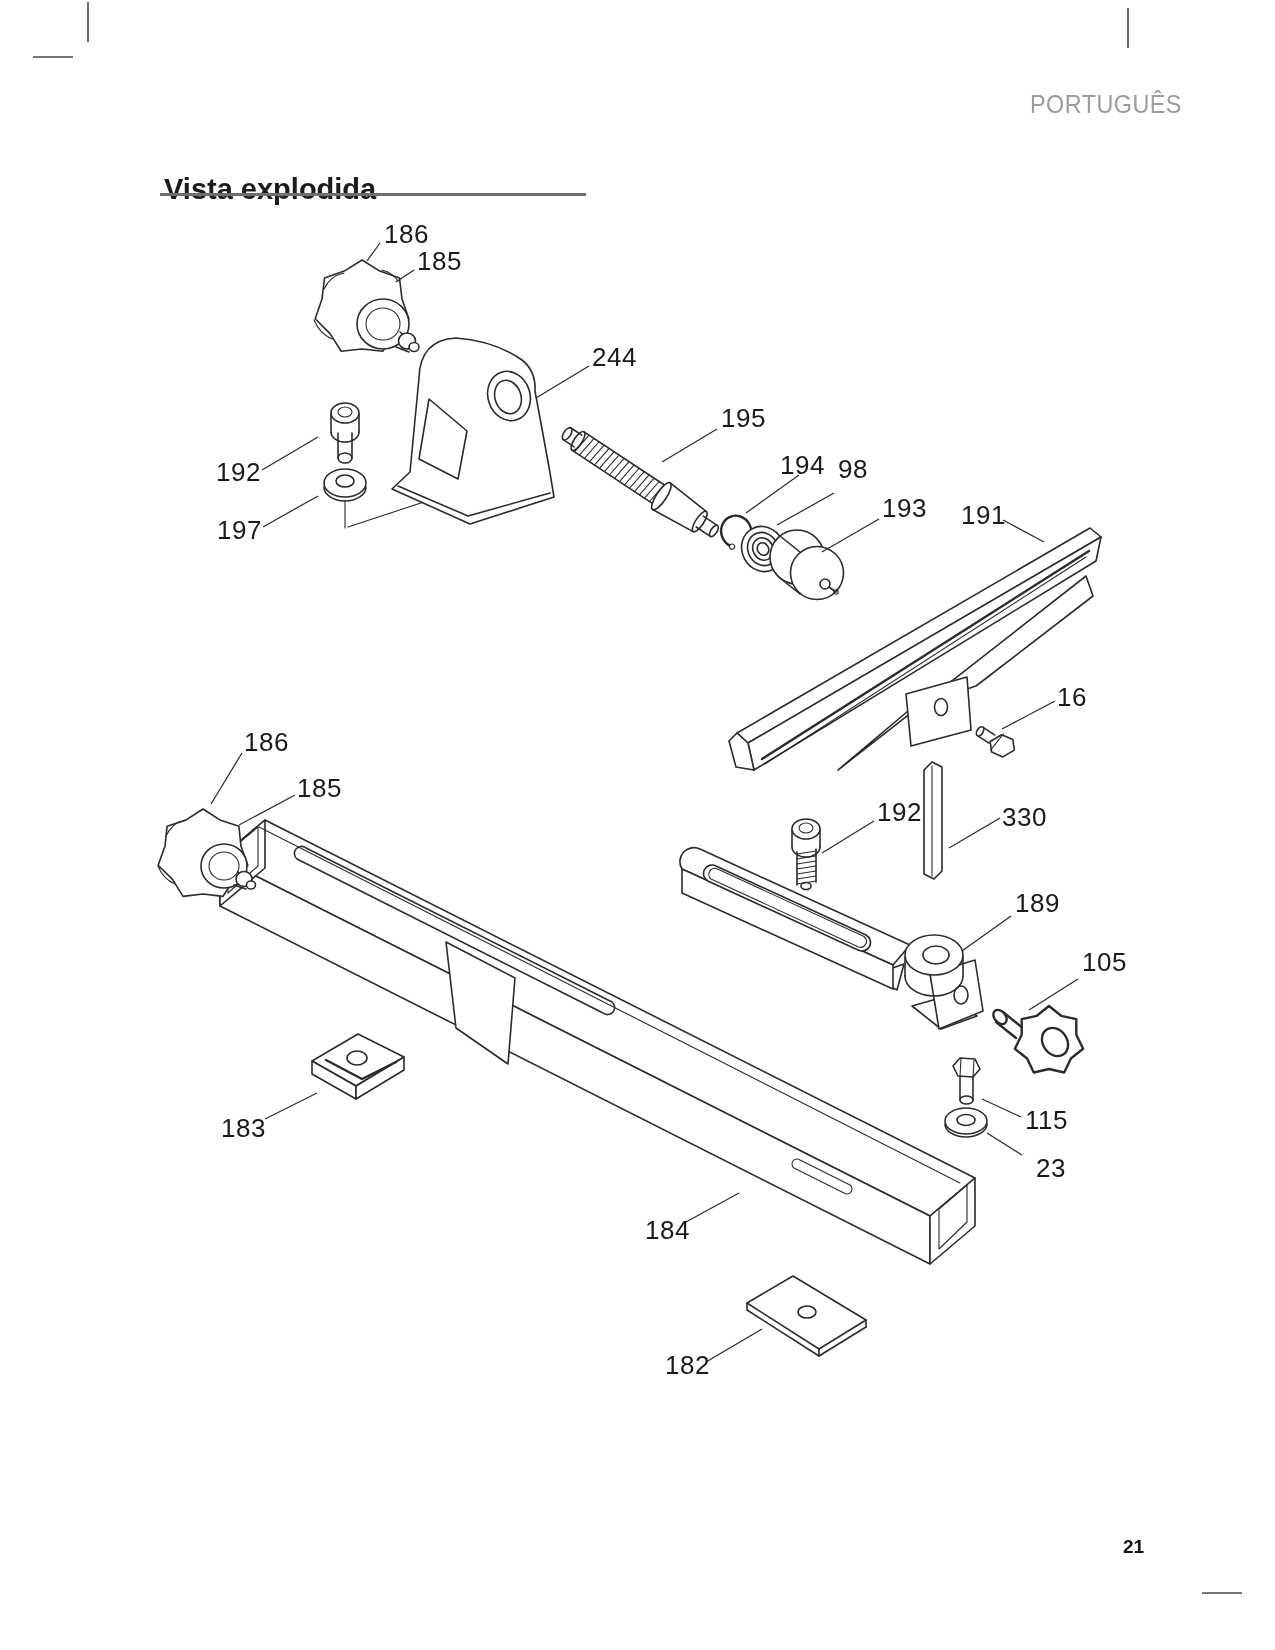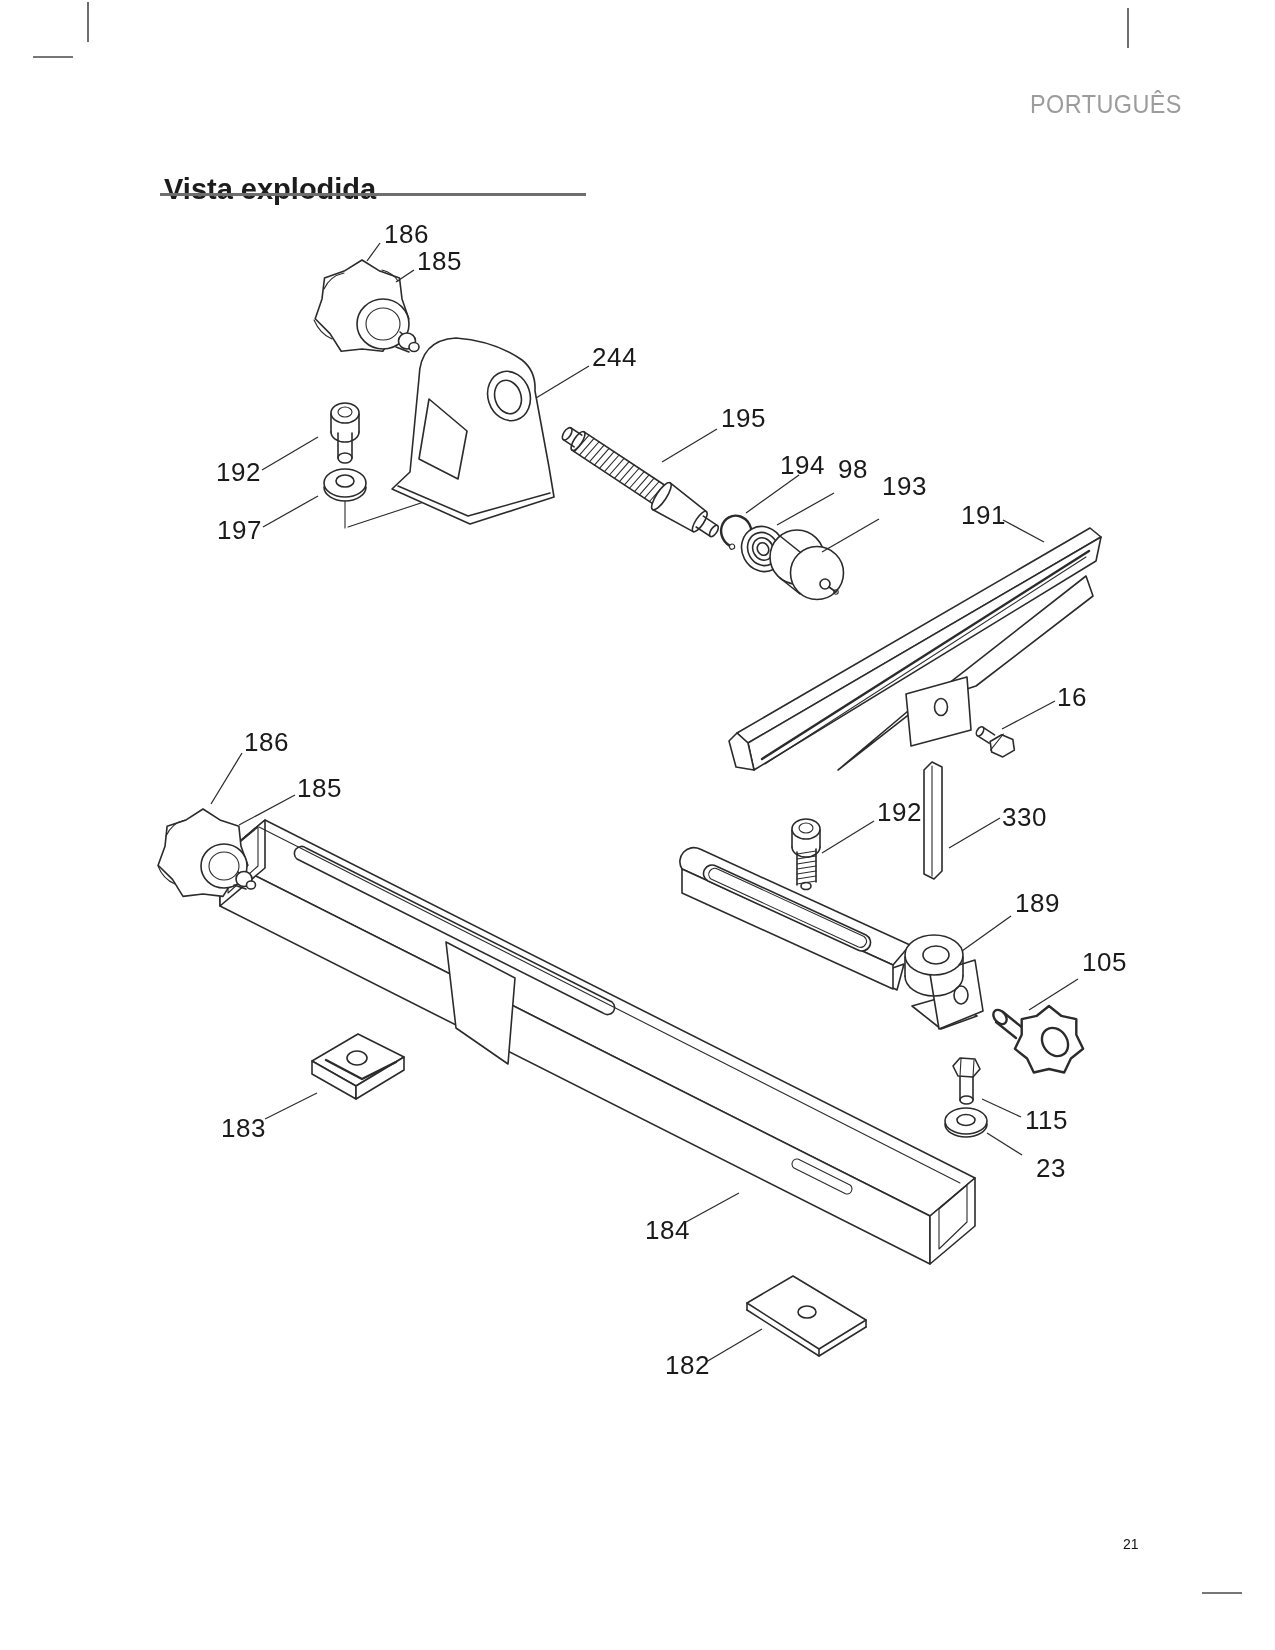--- a/index.html
+++ b/index.html
@@ -4,21 +4,21 @@
 <style>
   html,body{margin:0;padding:0;background:#ffffff;}
   #page{position:relative;width:1275px;height:1650px;background:#ffffff;overflow:hidden;
         font-family:"Liberation Sans",sans-serif;border-radius:20px;}
   .callout{position:absolute;font-size:26px;line-height:1;color:#1a1a1a;white-space:nowrap;
            letter-spacing:.5px;}
   #lang{position:absolute;left:1030px;top:89px;font-size:26px;color:#9c9c9c;
         letter-spacing:.5px;transform:scaleX(.9);transform-origin:left top;}
   #title{position:absolute;left:164px;top:156px;font-size:29px;font-weight:bold;color:#1c1c1c;margin-top:17px;}
   #rule{position:absolute;left:160px;top:193px;width:426px;height:3px;background:#6e6e6e;}
-  #pagenum{position:absolute;left:1123px;top:1536px;font-size:14px;font-weight:normal;color:#111;}
+  #pagenum{position:absolute;left:1123px;top:1536px;font-size:19px;font-weight:bold;color:#111;}
   svg{position:absolute;left:0;top:0;}
   .d{fill:none;stroke:#2b2b2b;stroke-width:1.6;stroke-linejoin:round;stroke-linecap:round;}
   .w{fill:#ffffff;}
   .thin{stroke-width:1.1;}
   .thick{stroke-width:2.4;}
   .ld{stroke:#2b2b2b;stroke-width:1.25;}
   .crop{stroke:#4a4a4a;stroke-width:1.6;}
 </style>
 </head>
 <body>
@@ -284,21 +284,21 @@
   <span id="pagenum">21</span>
 
   <span class="callout" style="left:384px;top:221px">186</span>
   <span class="callout" style="left:417px;top:248px">185</span>
   <span class="callout" style="left:592px;top:344px">244</span>
   <span class="callout" style="left:216px;top:459px">192</span>
   <span class="callout" style="left:217px;top:517px">197</span>
   <span class="callout" style="left:721px;top:405px">195</span>
   <span class="callout" style="left:780px;top:452px">194</span>
   <span class="callout" style="left:838px;top:456px">98</span>
-  <span class="callout" style="left:882px;top:473px">193</span>
+  <span class="callout" style="left:882px;top:495px">193</span>
   <span class="callout" style="left:961px;top:502px">191</span>
   <span class="callout" style="left:1057px;top:684px">16</span>
   <span class="callout" style="left:244px;top:729px">186</span>
   <span class="callout" style="left:297px;top:775px">185</span>
   <span class="callout" style="left:877px;top:799px">192</span>
   <span class="callout" style="left:1002px;top:804px">330</span>
   <span class="callout" style="left:1015px;top:890px">189</span>
   <span class="callout" style="left:1082px;top:949px">105</span>
   <span class="callout" style="left:1025px;top:1107px">115</span>
   <span class="callout" style="left:1036px;top:1155px">23</span>

